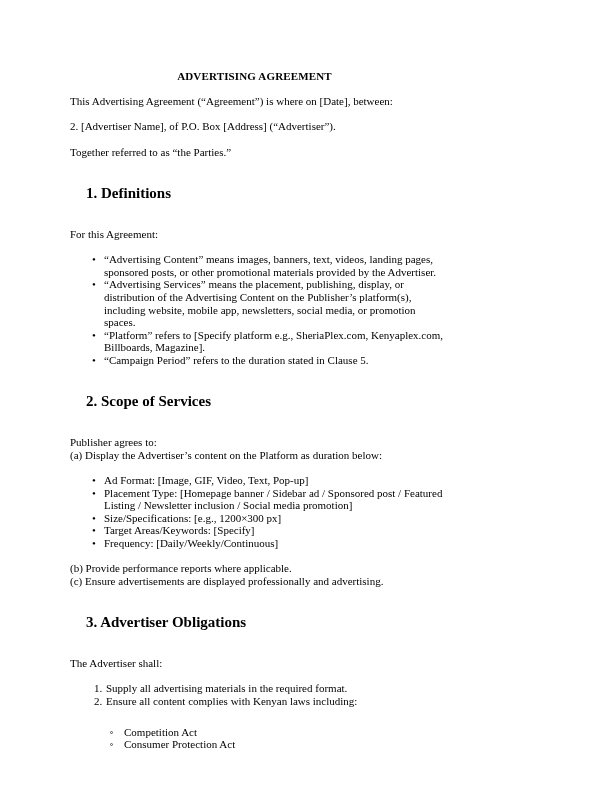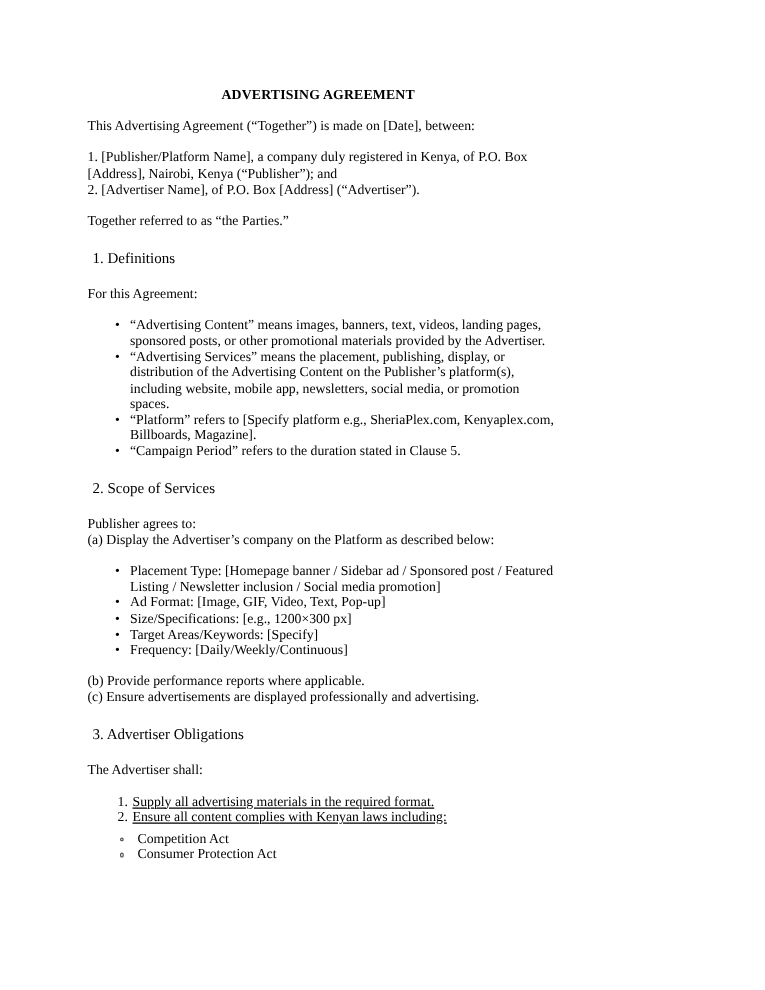--- a/index.html
+++ b/index.html
@@ -29,23 +29,23 @@
     padding-right: 6px;
   }
   .gap {
     height: 12.6px;
   }
   p.para {
     margin: 0;
     text-align: left;
   }
   h2.section-heading {
-    font-size: 12px;
-    font-weight: normal;
-    margin: 4px;
+    font-size: 15px;
+    font-weight: bold;
+    margin: 16px;
     line-height: 12.6px;
   }
   ul.bullets {
     list-style: none;
     margin: 0;
     padding: 0;
   }
   ul.bullets > li {
     position: relative;
     padding-left: 34px;
@@ -58,39 +58,38 @@
     left: 22px;
     top: 0;
     font-size: 11px;
     line-height: 12.6px;
   }
   ol.numbered {
     list-style: none;
     margin: 0;
     padding: 0;
     counter-reset: numitem;
-    text-decoration: underline;
   }
   ol.numbered > li {
     position: relative;
     padding-left: 36px;
     margin: 0;
     line-height: 12.6px;
     counter-increment: numitem;
   }
   ol.numbered > li::before {
     content: counter(numitem) ".";
     position: absolute;
     left: 24px;
     top: 0;
     line-height: 12.6px;
   }
   ul.sub-circles {
     list-style: none;
-    margin: 4px;
+    margin: 18px;
     padding: 0;
   }
   ul.sub-circles > li {
     position: relative;
     padding-left: 36px;
     margin: 0;
     line-height: 12.6px;
   }
   ul.sub-circles > li::before {
     content: "";
@@ -106,25 +105,24 @@
 </style>
 </head>
 <body>
 
 <div class="page">
 
   <div class="doc-title">ADVERTISING AGREEMENT</div>
 
   <div class="gap"></div>
 
-  <p class="para">This Advertising Agreement (“Together”) is made on [Date], between:</p>
+  <p class="para">This Advertising Agreement (“Agreement”) is where on [Date], between:</p>
 
   <div class="gap"></div>
 
-  <p class="para">1. [Publisher/Platform Name], a company duly registered in Kenya, of P.O. Box [Address], Nairobi, Kenya (“Publisher”); and</p>
   <p class="para">2. [Advertiser Name], of P.O. Box [Address] (“Advertiser”).</p>
 
   <div class="gap"></div>
 
   <p class="para">Together referred to as “the Parties.”</p>
 
   <div class="gap"></div>
 
   <h2 class="section-heading">1. Definitions</h2>
 
@@ -141,27 +139,27 @@
     <li>“Campaign Period” refers to the duration stated in Clause 5.</li>
   </ul>
 
   <div class="gap"></div>
 
   <h2 class="section-heading">2. Scope of Services</h2>
 
   <div class="gap"></div>
 
   <p class="para">Publisher agrees to:</p>
-  <p class="para">(a) Display the Advertiser’s company on the Platform as described below:</p>
+  <p class="para">(a) Display the Advertiser’s content on the Platform as duration below:</p>
 
   <div class="gap"></div>
 
   <ul class="bullets">
+    <li>Ad Format: [Image, GIF, Video, Text, Pop-up]</li>
     <li>Placement Type: [Homepage banner / Sidebar ad / Sponsored post / Featured Listing / Newsletter inclusion / Social media promotion]</li>
-    <li>Ad Format: [Image, GIF, Video, Text, Pop-up]</li>
     <li>Size/Specifications: [e.g., 1200×300 px]</li>
     <li>Target Areas/Keywords: [Specify]</li>
     <li>Frequency: [Daily/Weekly/Continuous]</li>
   </ul>
 
   <div class="gap"></div>
 
   <p class="para">(b) Provide performance reports where applicable.</p>
   <p class="para">(c) Ensure advertisements are displayed professionally and advertising.</p>
 

